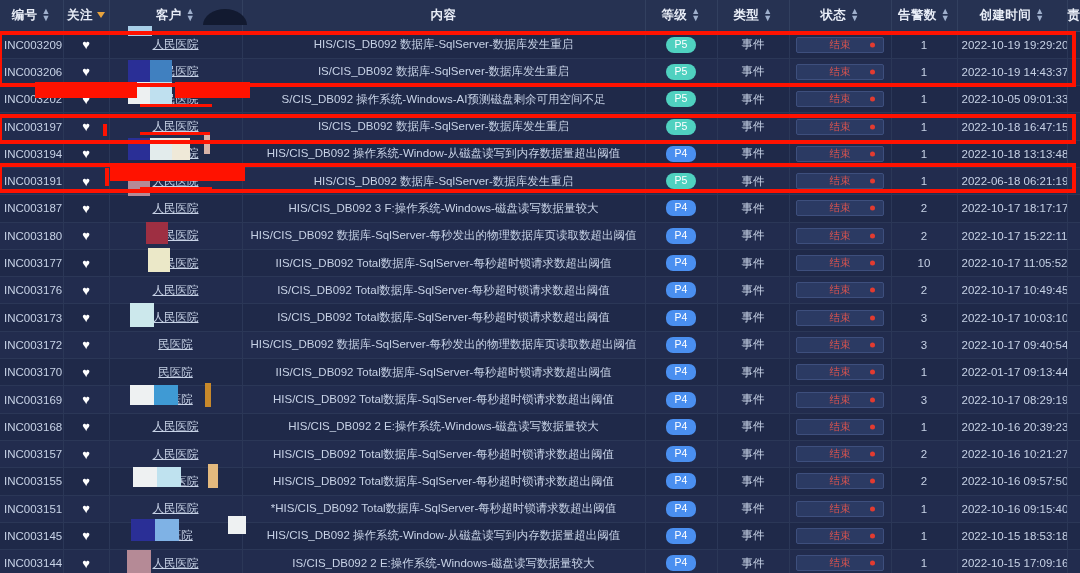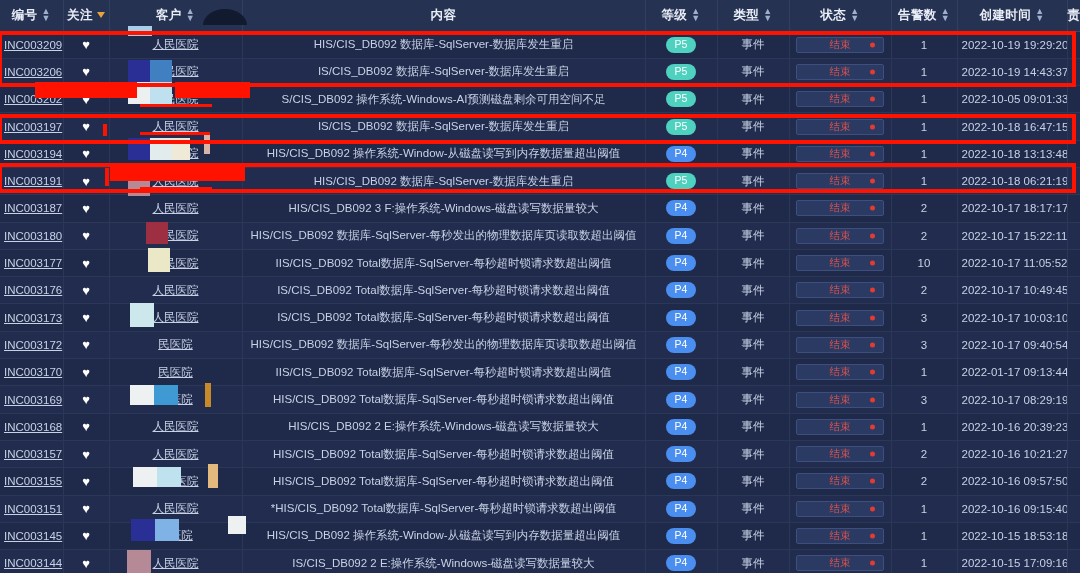--- a/index.html
+++ b/index.html
@@ -59,21 +59,21 @@
     font-size: 11.5px;
     color: #c7d2e6;
     text-align: center;
     white-space: nowrap;
     overflow: hidden;
     padding: 0 4px;
   }
   tbody tr:nth-child(odd)  { background: #1f2949; }
   tbody tr:nth-child(even) { background: #222c4e; }
 
-  td.c-id   { color: #4a8ff0; text-align: center; font-size: 11.5px; text-decoration: underline; }
+  td.c-id   { color: #4a8ff0; text-align: center; font-size: 11.5px; }
   td.c-fav  { }
   td.c-cust { text-align: center; color: #d7dfee; position: relative; text-decoration: underline; }
   td.c-content { text-align: left; color: #dbe3f1; padding-left: 10px; font-size: 11.5px; }
   td.c-count { color: #c0413f; font-size: 12px; }
   td.c-time  { color: #dfe6f2; font-size: 11.5px; }
   td.c-type  { color: #4fc3b0; font-size: 11.5px; }
   td.c-edge  { }
 
   .heart { color: #ffffff; font-size: 13px; line-height: 1; }
 
@@ -81,21 +81,21 @@
     display: inline-block;
     min-width: 30px;
     padding: 1px 9px 2px;
     border-radius: 9px;
     font-size: 10.5px;
     color: #fff;
     line-height: 13px;
     font-weight: normal;
   }
   .badge.p5 { background: #4fd1c0; }
-  .badge.p4 { background: #4a8ff0; }
+  .badge.p4 { background: #4a8ff0; border-radius: 7px; }
 
   .status-btn {
     display: inline-flex;
     align-items: center;
     justify-content: center;
     position: relative;
     width: 88px;
     height: 16px;
     border: 1px solid #3e4f7d;
     border-radius: 2px;
@@ -247,21 +247,21 @@
           <td class="c-fav"><span class="heart">♥</span></td>
           <td class="c-cust"><span>人民医院</span></td>
           <td class="c-content"><span>HIS/CIS_DB092 数据库-SqlServer-数据库发生重启</span></td>
           <td class="c-level"><span class="badge p5">P5</span></td>
           <td class="c-type"><span>事件</span></td>
           <td class="c-status"><span class="status-btn">
               <span>结束</span>
               <span class="dot"></span>
             </span></td>
           <td class="c-count"><span>1</span></td>
-          <td class="c-time"><span>2022-10-18 06:21:19</span></td>
+          <td class="c-time"><span>2022-06-18 06:21:19</span></td>
           <td class="c-edge"></td>
         </tr>
         <tr>
           <td class="c-id"><span>INC003187</span></td>
           <td class="c-fav"><span class="heart">♥</span></td>
           <td class="c-cust"><span>人民医院</span></td>
           <td class="c-content"><span>HIS/CIS_DB092 3 F:操作系统-Windows-磁盘读写数据量较大</span></td>
           <td class="c-level"><span class="badge p4">P4</span></td>
           <td class="c-type"><span>事件</span></td>
           <td class="c-status"><span class="status-btn">

